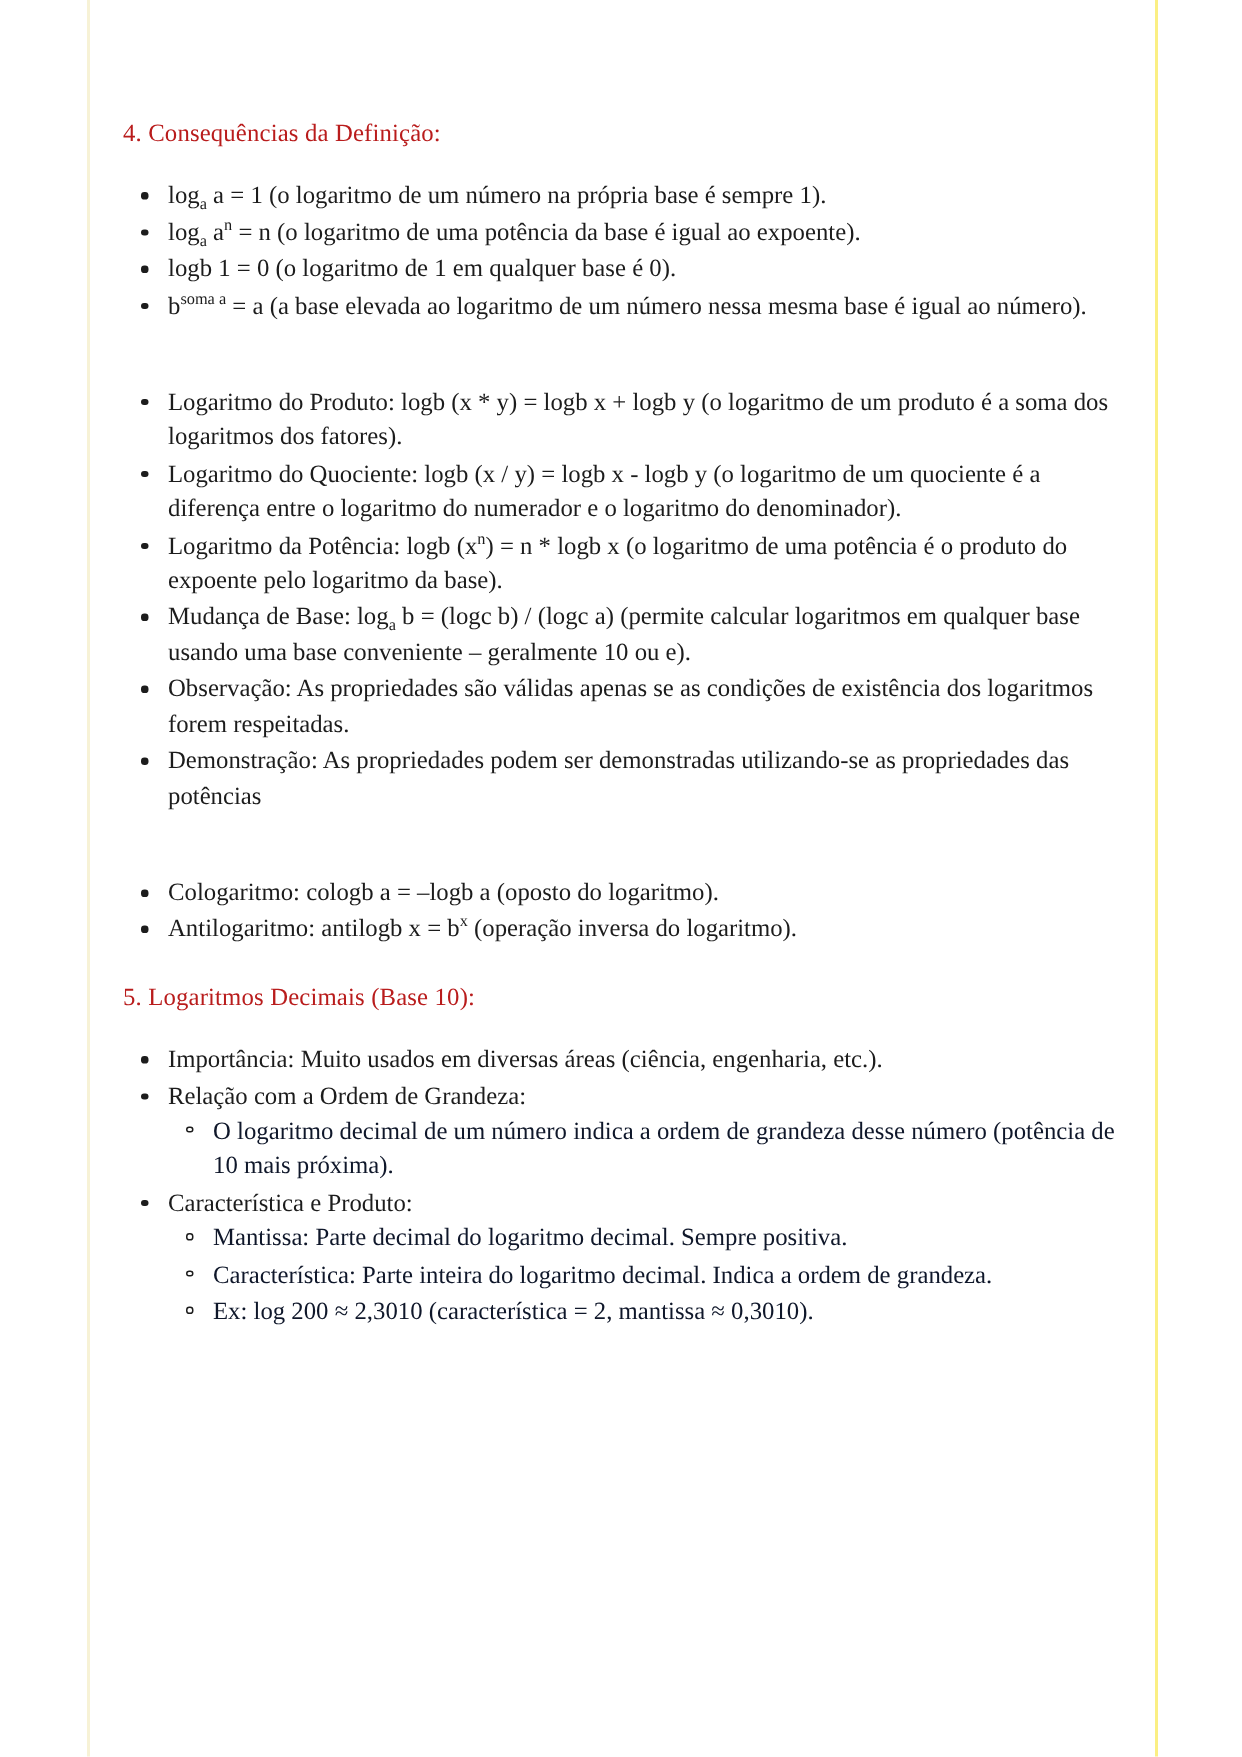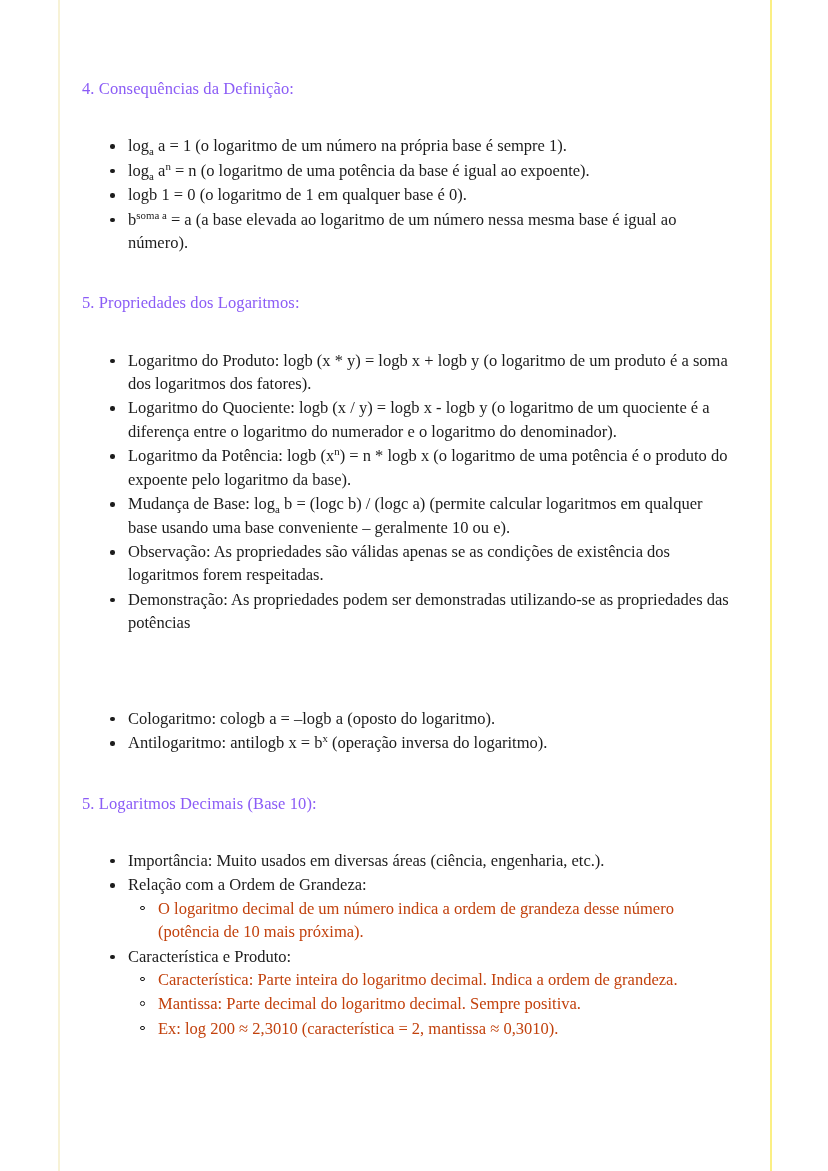--- a/index.html
+++ b/index.html
@@ -41,33 +41,33 @@
     width: 666px;
   }
 
   h2.section-heading {
     font-family: "Liberation Serif", "DejaVu Serif", serif;
     font-size: 16.5px;
     font-weight: 400;
     line-height: 1.35;
     letter-spacing: 0.1px;
     margin: 0;
-    color: #8b5cf6;
+    color: #b91c1c;
   }
 
   
   .block { margin: 0; }
   .block + .block { margin-top: 0px; }
 
   .gap-after-heading { height: 18px; }
   .gap-after-list    { height: 22px; }
 
   ul.lvl1 {
     list-style: none;
-    margin: 16px;
+    margin: 0;
     padding: 0;
   }
   ul.lvl1 > li {
     position: relative;
     padding-left: 30px;
     font-size: 16.5px;
     line-height: 1.42;
     margin-bottom: 1px;
     color: #1c1c1c;
   }
@@ -87,21 +87,21 @@
     list-style: none;
     margin: 0 0 0 0;
     padding: 0;
   }
   ul.lvl2 > li {
     position: relative;
     padding-left: 30px;
     font-size: 16.5px;
     line-height: 1.42;
     margin-bottom: 1px;
-    color: #c2410c;
+    color: #0f172a;
   }
   ul.lvl2 > li::before {
     content: "";
     position: absolute;
     left: 12px;
     top: 9px;
     width: 4.5px;
     height: 4.5px;
     border-radius: 50%;
     border: 1.1px solid #1c1c1c;
@@ -137,21 +137,20 @@
           <li>
             <span class="txt">logb 1 = 0 (o logaritmo de 1 em qualquer base é 0).</span>
           </li>
           <li>
             <span class="txt">b<sup>soma a</sup> = a (a base elevada ao logaritmo de um número nessa mesma base é igual ao número).</span>
           </li>
         </ul>
         <div class="gap-after-list"></div>
       </div>
       <div class="block">
-        <h2 class="section-heading">5. Propriedades dos Logaritmos:</h2>
         <div class="gap-after-heading"></div>
         <ul class="lvl1">
           <li>
             <span class="txt">Logaritmo do Produto: logb (x * y) = logb x + logb y (o logaritmo de um produto é a soma dos logaritmos dos fatores).</span>
           </li>
           <li>
             <span class="txt">Logaritmo do Quociente: logb (x / y) = logb x - logb y (o logaritmo de um quociente é a diferença entre o logaritmo do numerador e o logaritmo do denominador).</span>
           </li>
           <li>
             <span class="txt">Logaritmo da Potência: logb (x<sup>n</sup>) = n * logb x (o logaritmo de uma potência é o produto do expoente pelo logaritmo da base).</span>
@@ -189,21 +188,21 @@
           </li>
           <li>
             <span class="txt">Relação com a Ordem de Grandeza:</span>
             <ul class="lvl2">
               <li><span class="txt">O logaritmo decimal de um número indica a ordem de grandeza desse número (potência de 10 mais próxima).</span></li>
             </ul>
           </li>
           <li>
             <span class="txt">Característica e Produto:</span>
             <ul class="lvl2">
+              <li><span class="txt">Mantissa: Parte decimal do logaritmo decimal. Sempre positiva.</span></li>
               <li><span class="txt">Característica: Parte inteira do logaritmo decimal. Indica a ordem de grandeza.</span></li>
-              <li><span class="txt">Mantissa: Parte decimal do logaritmo decimal. Sempre positiva.</span></li>
               <li><span class="txt">Ex: log 200 ≈ 2,3010 (característica = 2, mantissa ≈ 0,3010).</span></li>
             </ul>
           </li>
         </ul>
       </div>
     </div>
 </div>
 
 </body></html>

